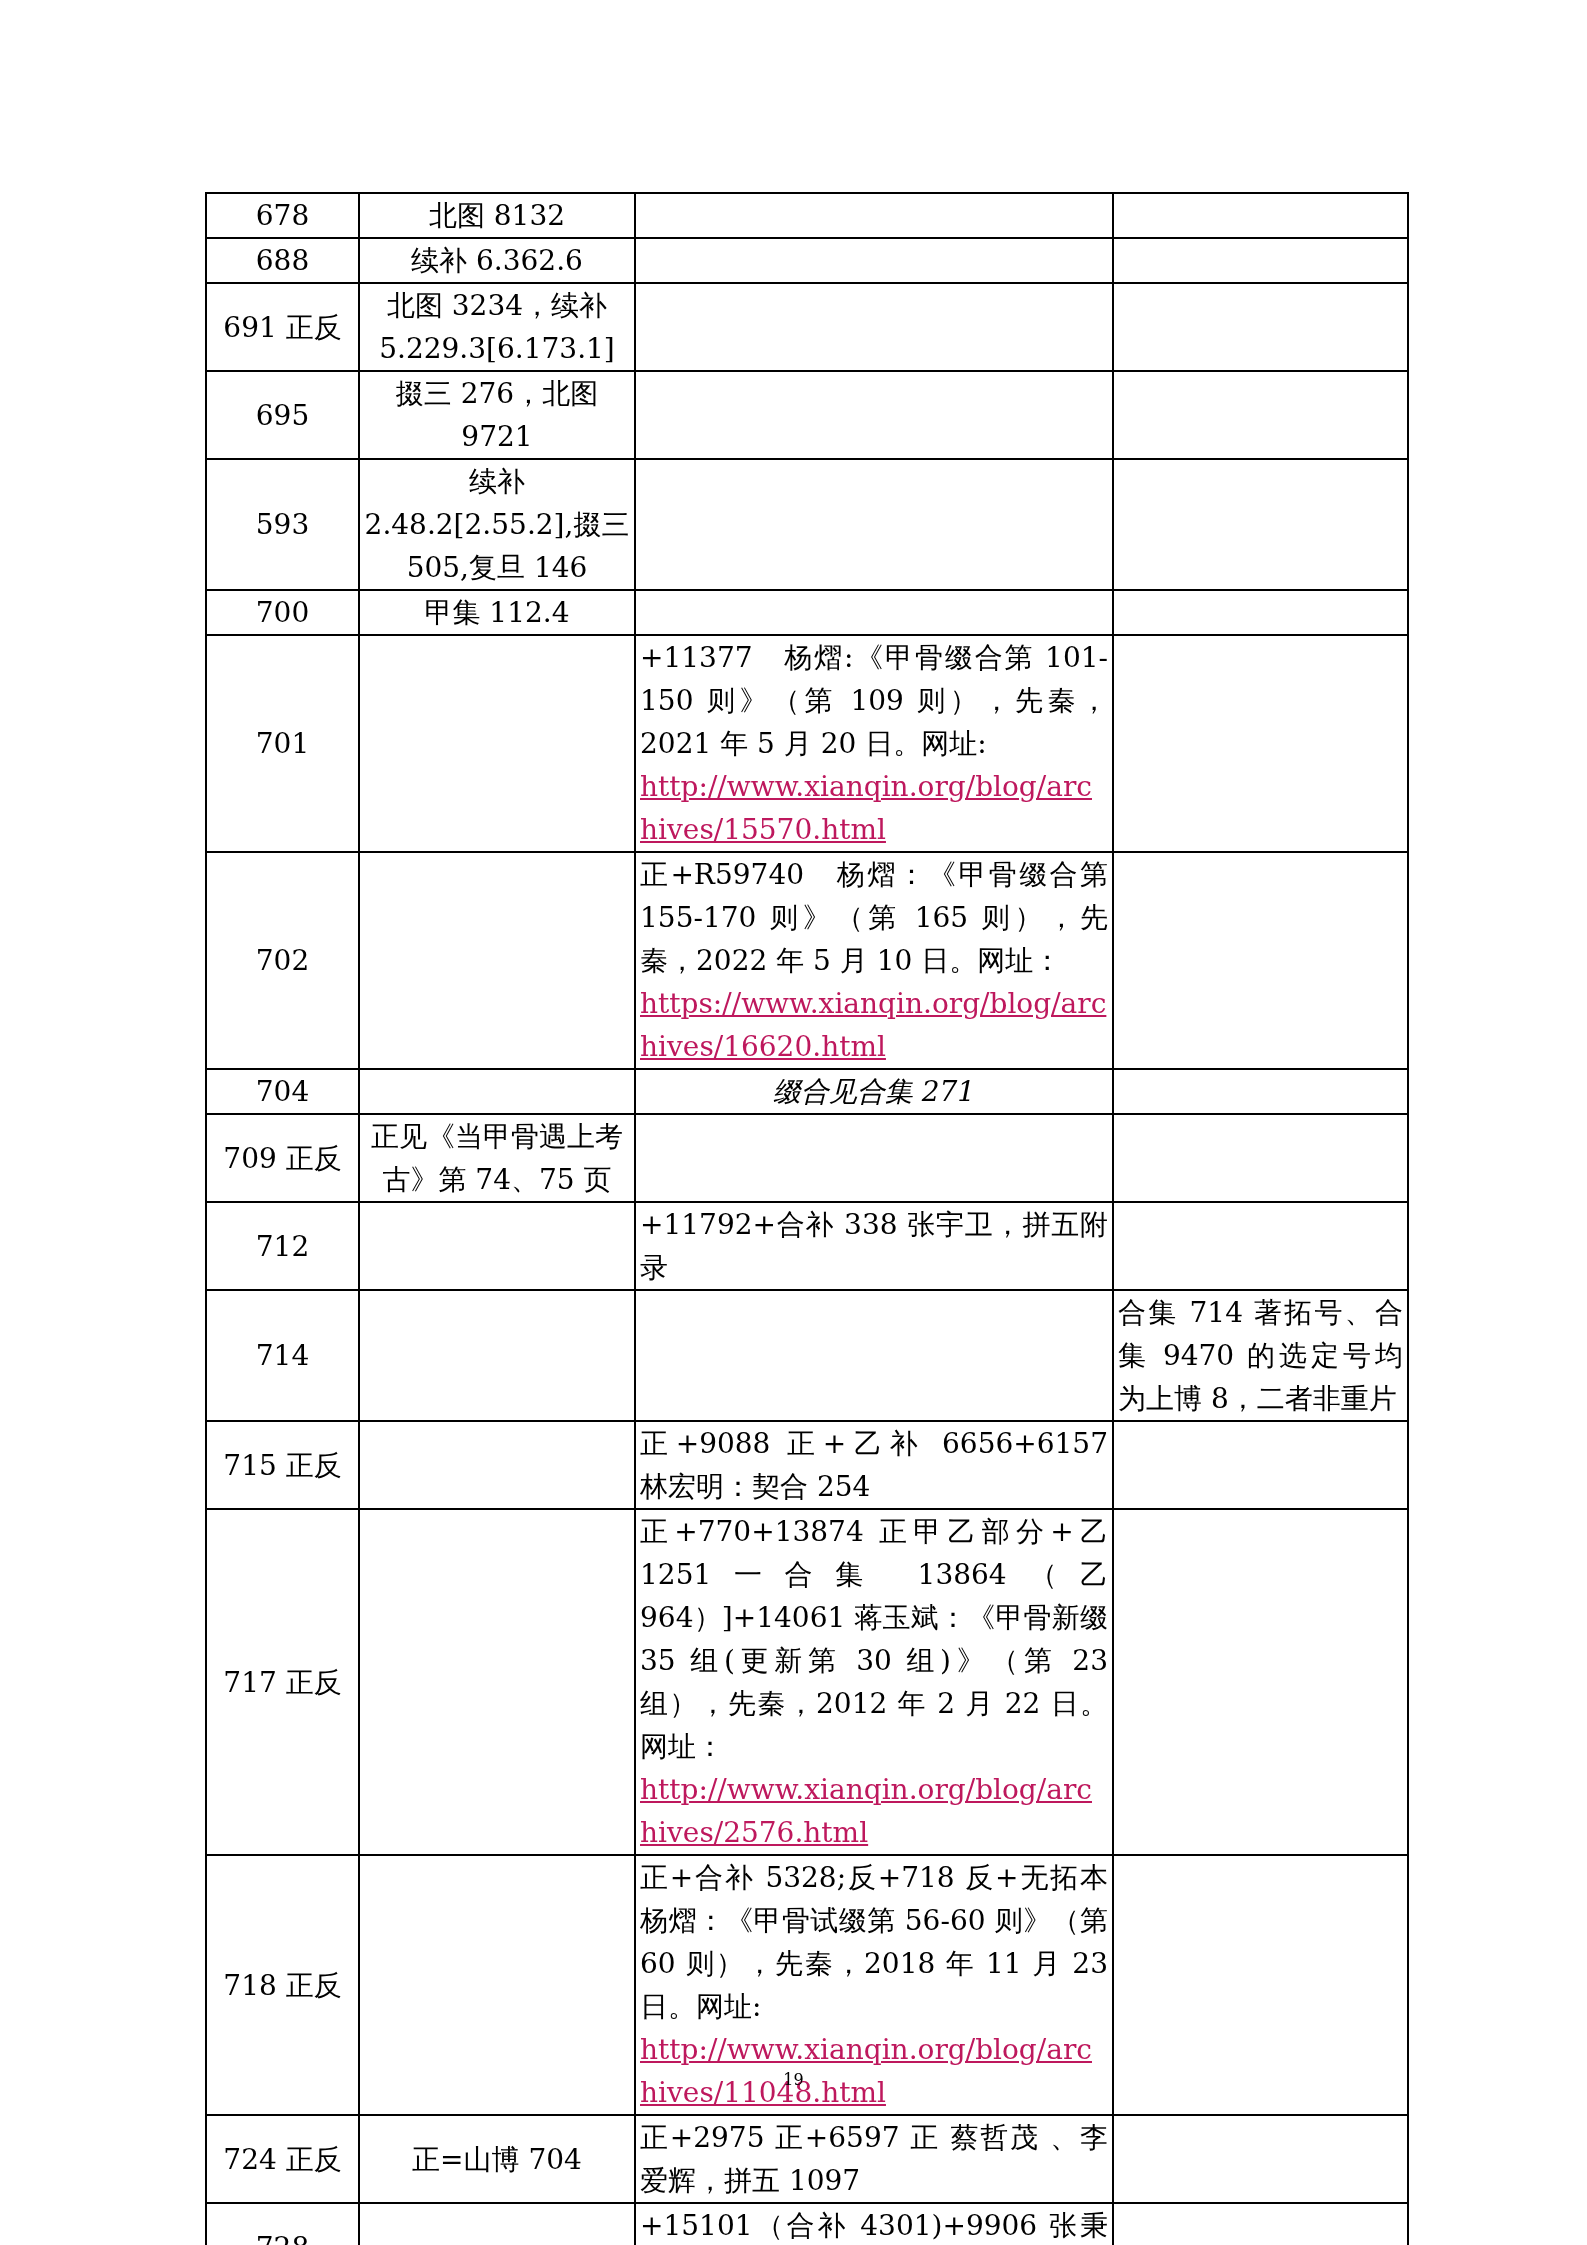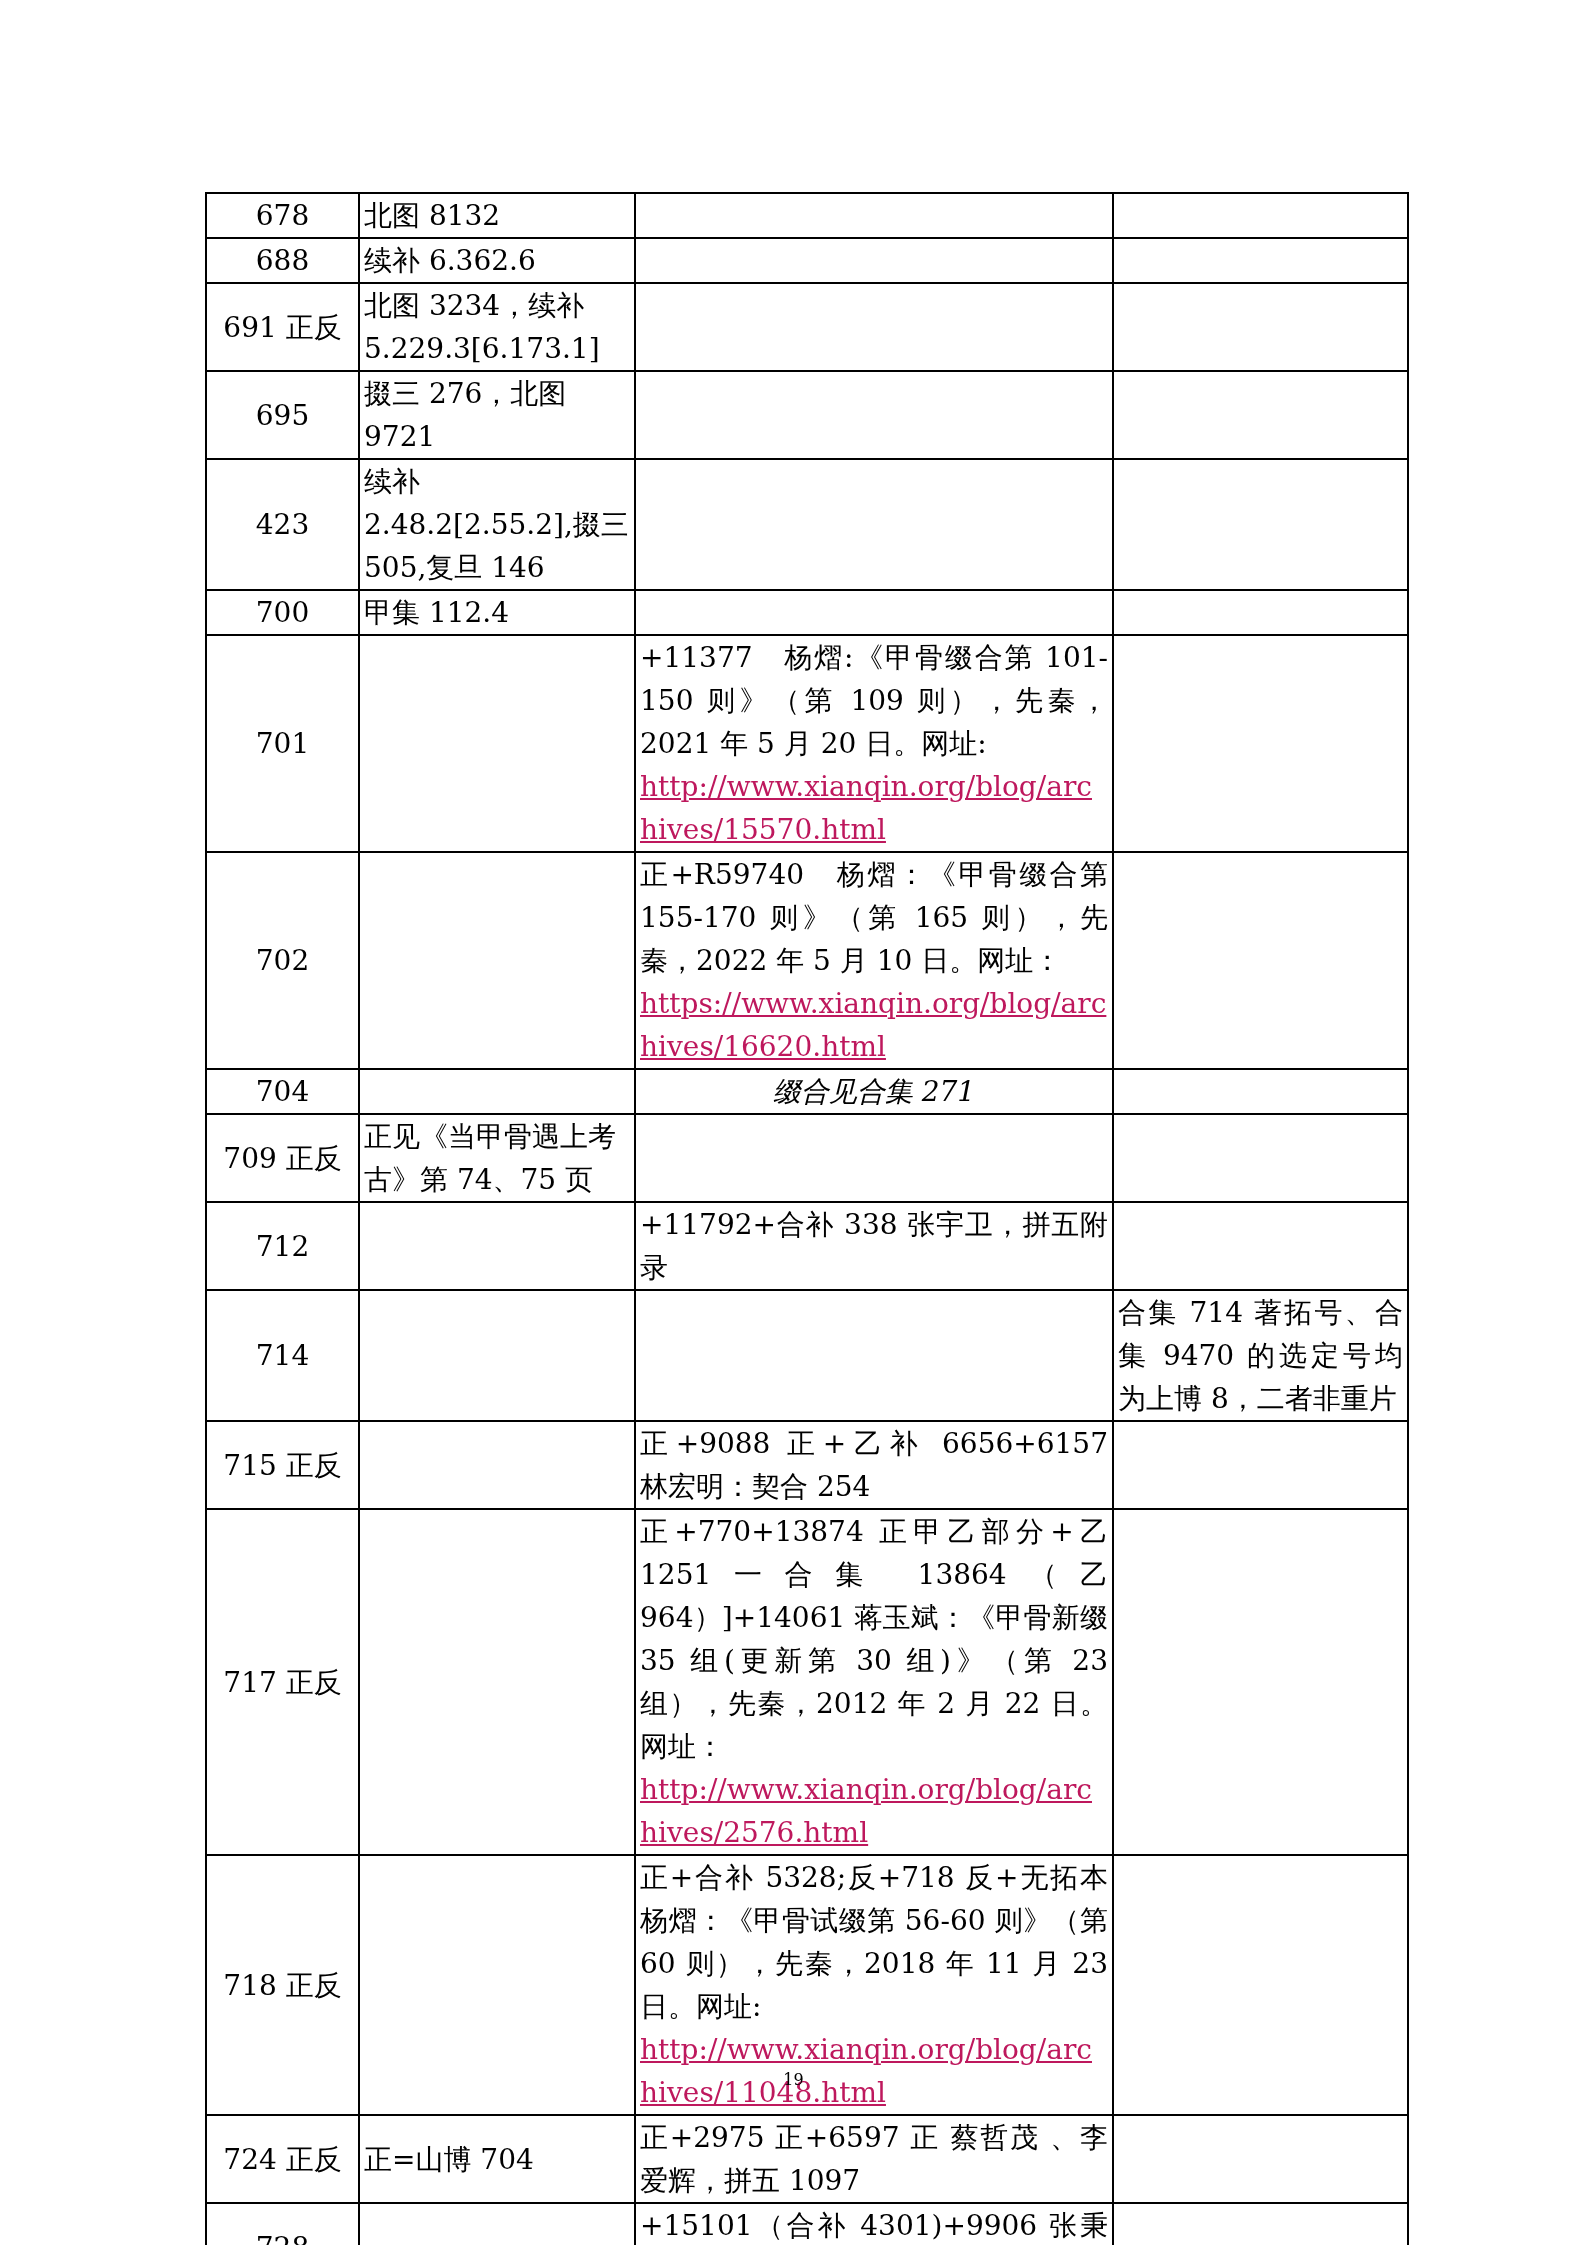--- a/index.html
+++ b/index.html
@@ -27,21 +27,21 @@
     table-layout: fixed;
   }
   table.grid td {
     border: 2px solid #000000;
     vertical-align: middle;
     padding: 0 4px;
     height: 43px;
     overflow: hidden;
   }
   td.c1 { text-align: center; }
-  td.c2 { text-align: left; }
+  td.c2 { text-align: center; }
   td.c3 { text-align: justify; padding: 0 9px; }
   td.c3.center { text-align: center; font-style: italic; }
   td.c4 { text-align: justify; padding: 0 9px; }
   span.link {
     color: #be185d;
     text-decoration: underline;
     display: block;
     word-break: break-all;
     cursor: pointer;
   }
@@ -85,21 +85,21 @@
           <td class="c3"></td>
           <td class="c4"></td>
         </tr>
         <tr>
           <td class="c1">695</td>
           <td class="c2">掇三 276，北图 9721</td>
           <td class="c3"></td>
           <td class="c4"></td>
         </tr>
         <tr>
-          <td class="c1">423</td>
+          <td class="c1">593</td>
           <td class="c2">续补 2.48.2[2.55.2],掇三 505,复旦 146</td>
           <td class="c3"></td>
           <td class="c4"></td>
         </tr>
         <tr>
           <td class="c1">700</td>
           <td class="c2">甲集 112.4</td>
           <td class="c3"></td>
           <td class="c4"></td>
         </tr>

